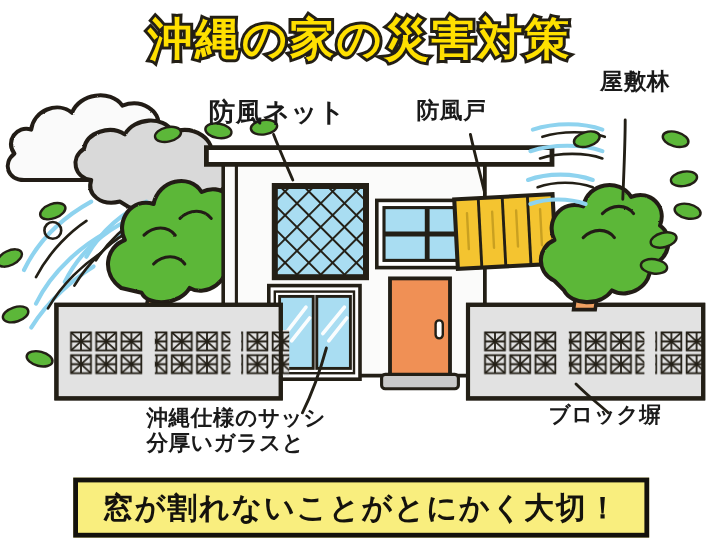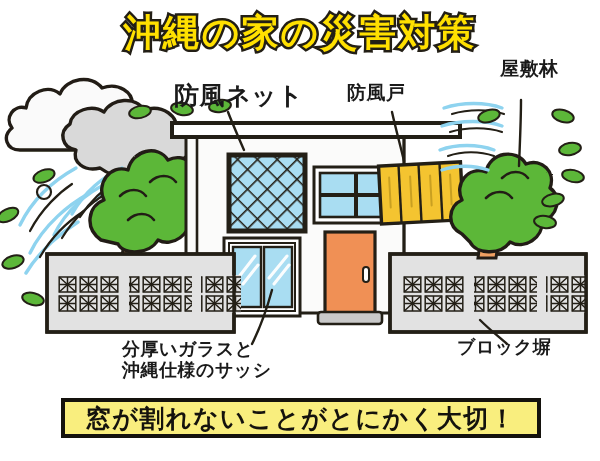--- a/index.html
+++ b/index.html
@@ -36,32 +36,32 @@
     text-shadow:
        2px 0 0 #231f16, -2px 0 0 #231f16, 0 2px 0 #231f16, 0 -2px 0 #231f16;
     user-select:none;
   }
   #title .inner{
     position:relative;
   }
   #banner{
     position:absolute;
     left:61px;top:398px;
-    width:480px;height:40px;
+    width:480px;height:50px;
     background:#f9ee7e;
     border:4px solid #14120d;
     box-sizing:border-box;
     display:flex;align-items:center;justify-content:center;
   }
   #banner span{
     font-size:25px;font-weight:700;color:#14120d;
     letter-spacing:1.5px;
     font-family:"DejaVu Sans","Liberation Sans",sans-serif;
   }
-  .l-net{left:174px;top:82px;font-size:25px;}
+  .l-net{left:174px;top:82px;font-size:22px;}
   .l-door{left:347px;top:82px;font-size:19px;}
   .l-grove{left:500px;top:58px;font-size:19px;}
   .l-glass{left:122px;top:339px;font-size:18px;}
   .l-wall{left:457px;top:337px;font-size:18px;}
 </style>
 </head>
 <body>
 
 <div id="stage">
 <svg width="600" height="461" viewBox="0 0 600 461" xmlns="http://www.w3.org/2000/svg">
@@ -247,20 +247,20 @@
 </div>
 
 <div id="title">
   <span class="inner">沖縄の家の災害対策</span>
 </div>
 
 <div class="lbl l-net">防風ネット</div>
 <div class="lbl l-door">防風戸</div>
 <div class="lbl l-grove">屋敷林</div>
 <div class="lbl l-glass">
+  <div>沖縄仕様のサッシ</div>
   <div>分厚いガラスと</div>
-  <div>沖縄仕様のサッシ</div>
 </div>
 <div class="lbl l-wall">ブロック塀</div>
 
 <div id="banner">
   <span>窓が割れないことがとにかく大切！</span>
 </div>
 
 </body></html>

